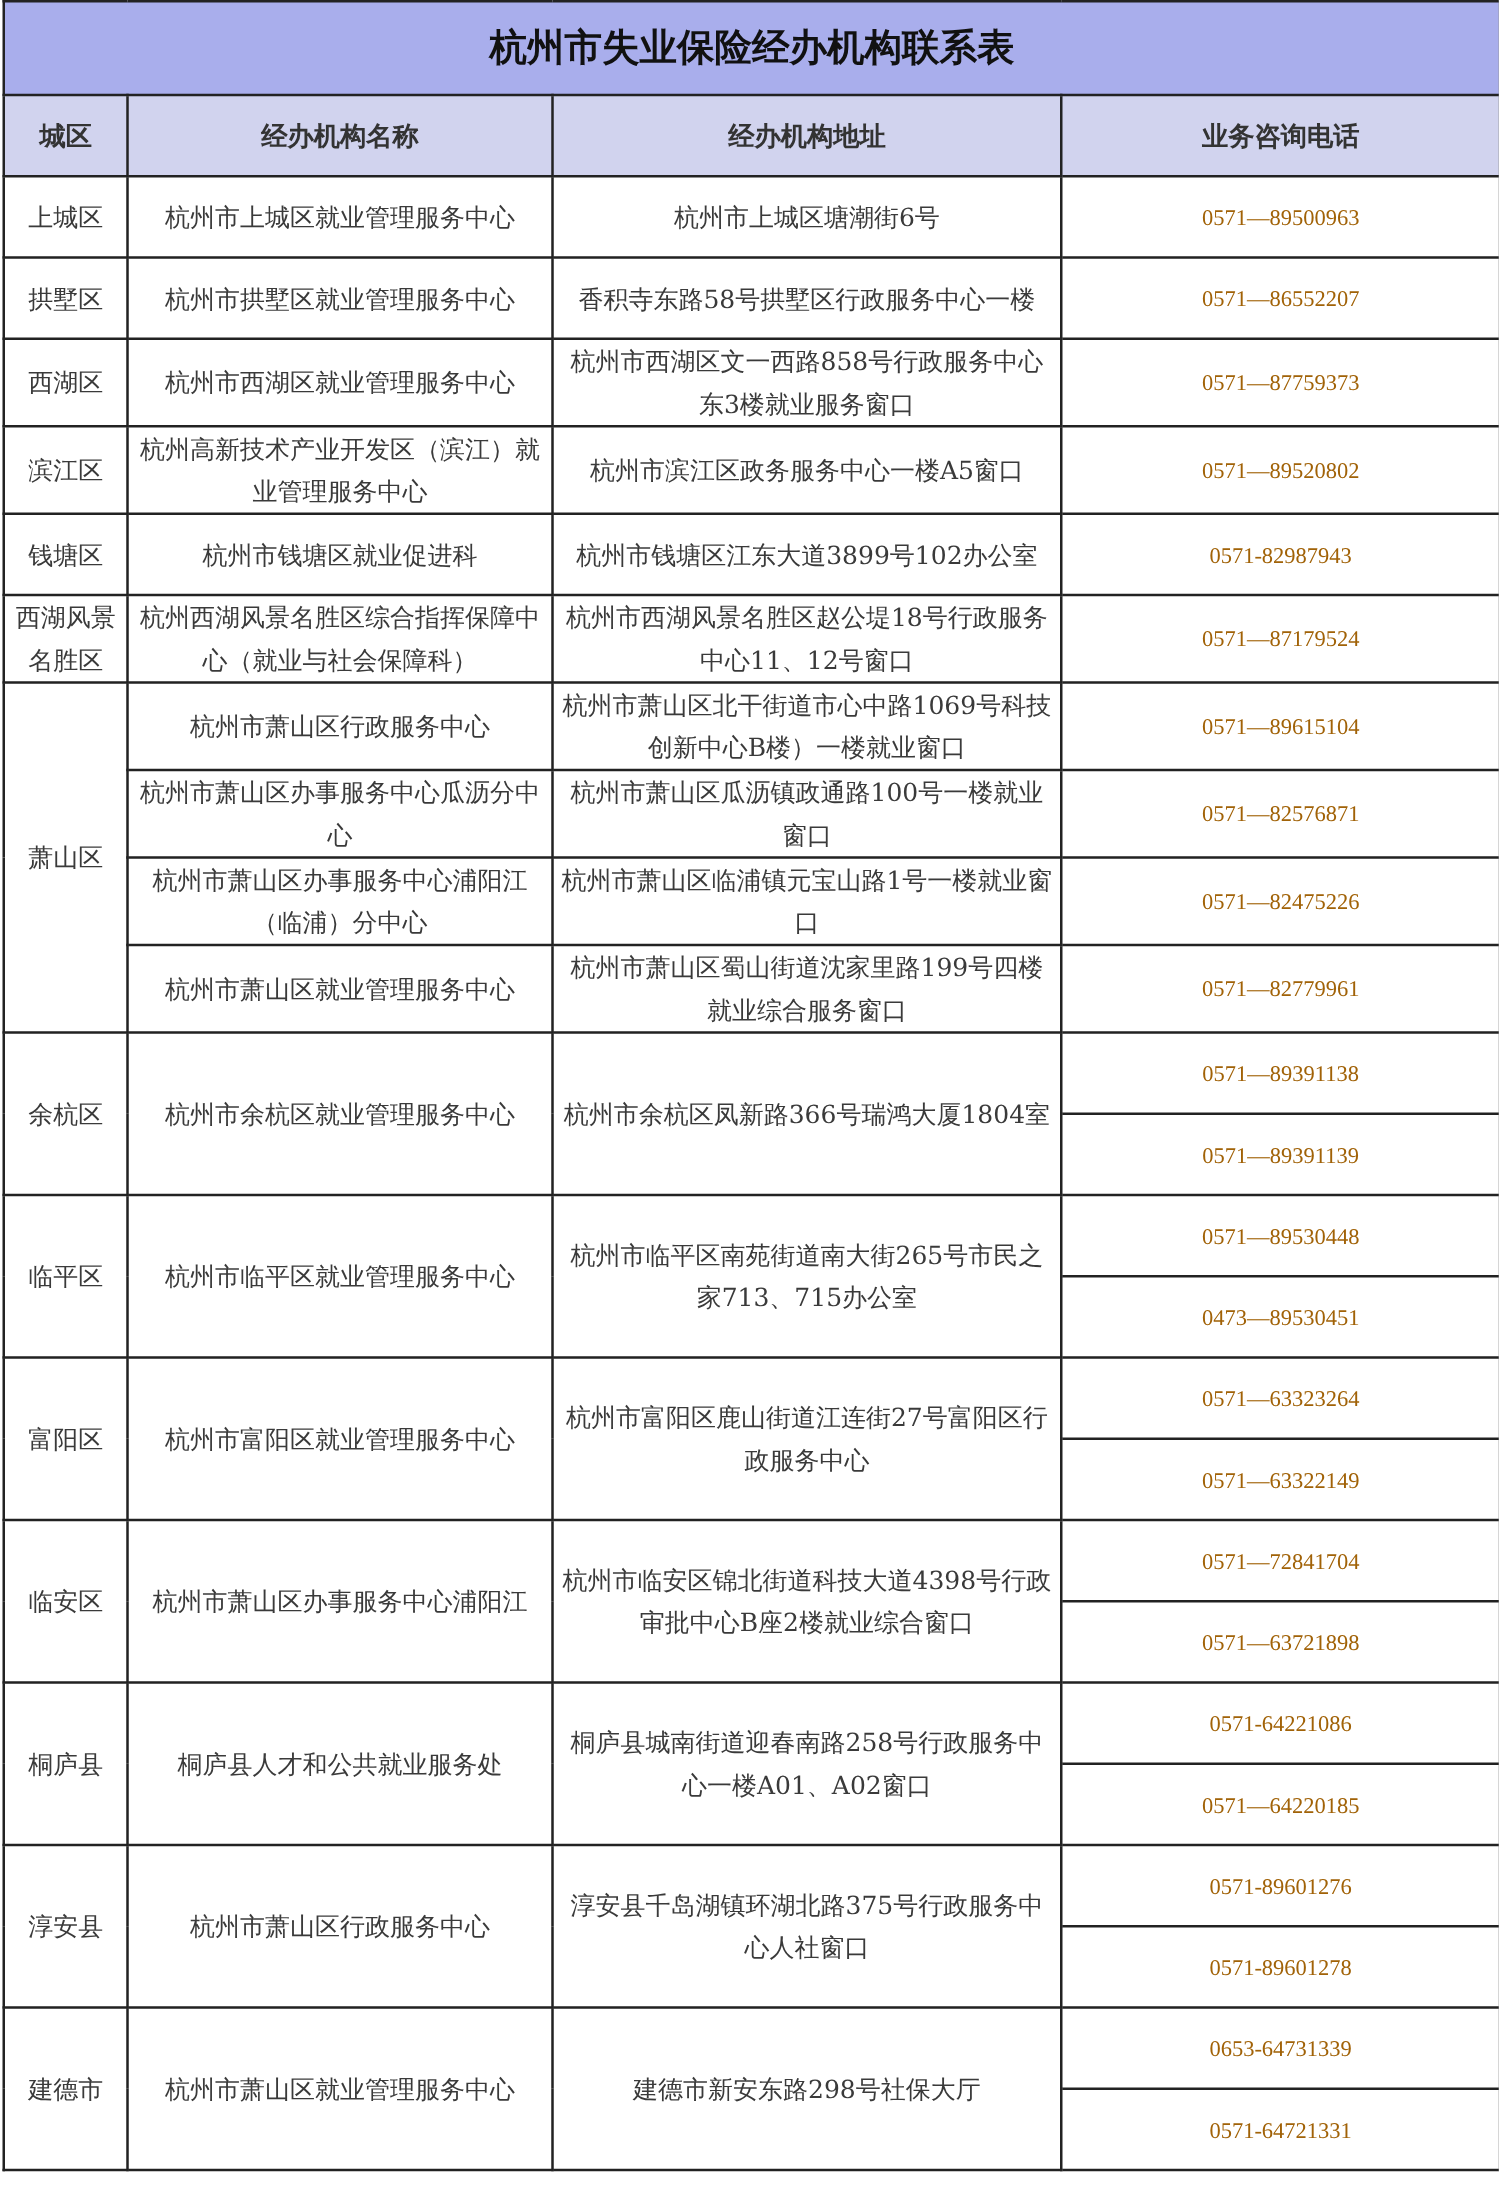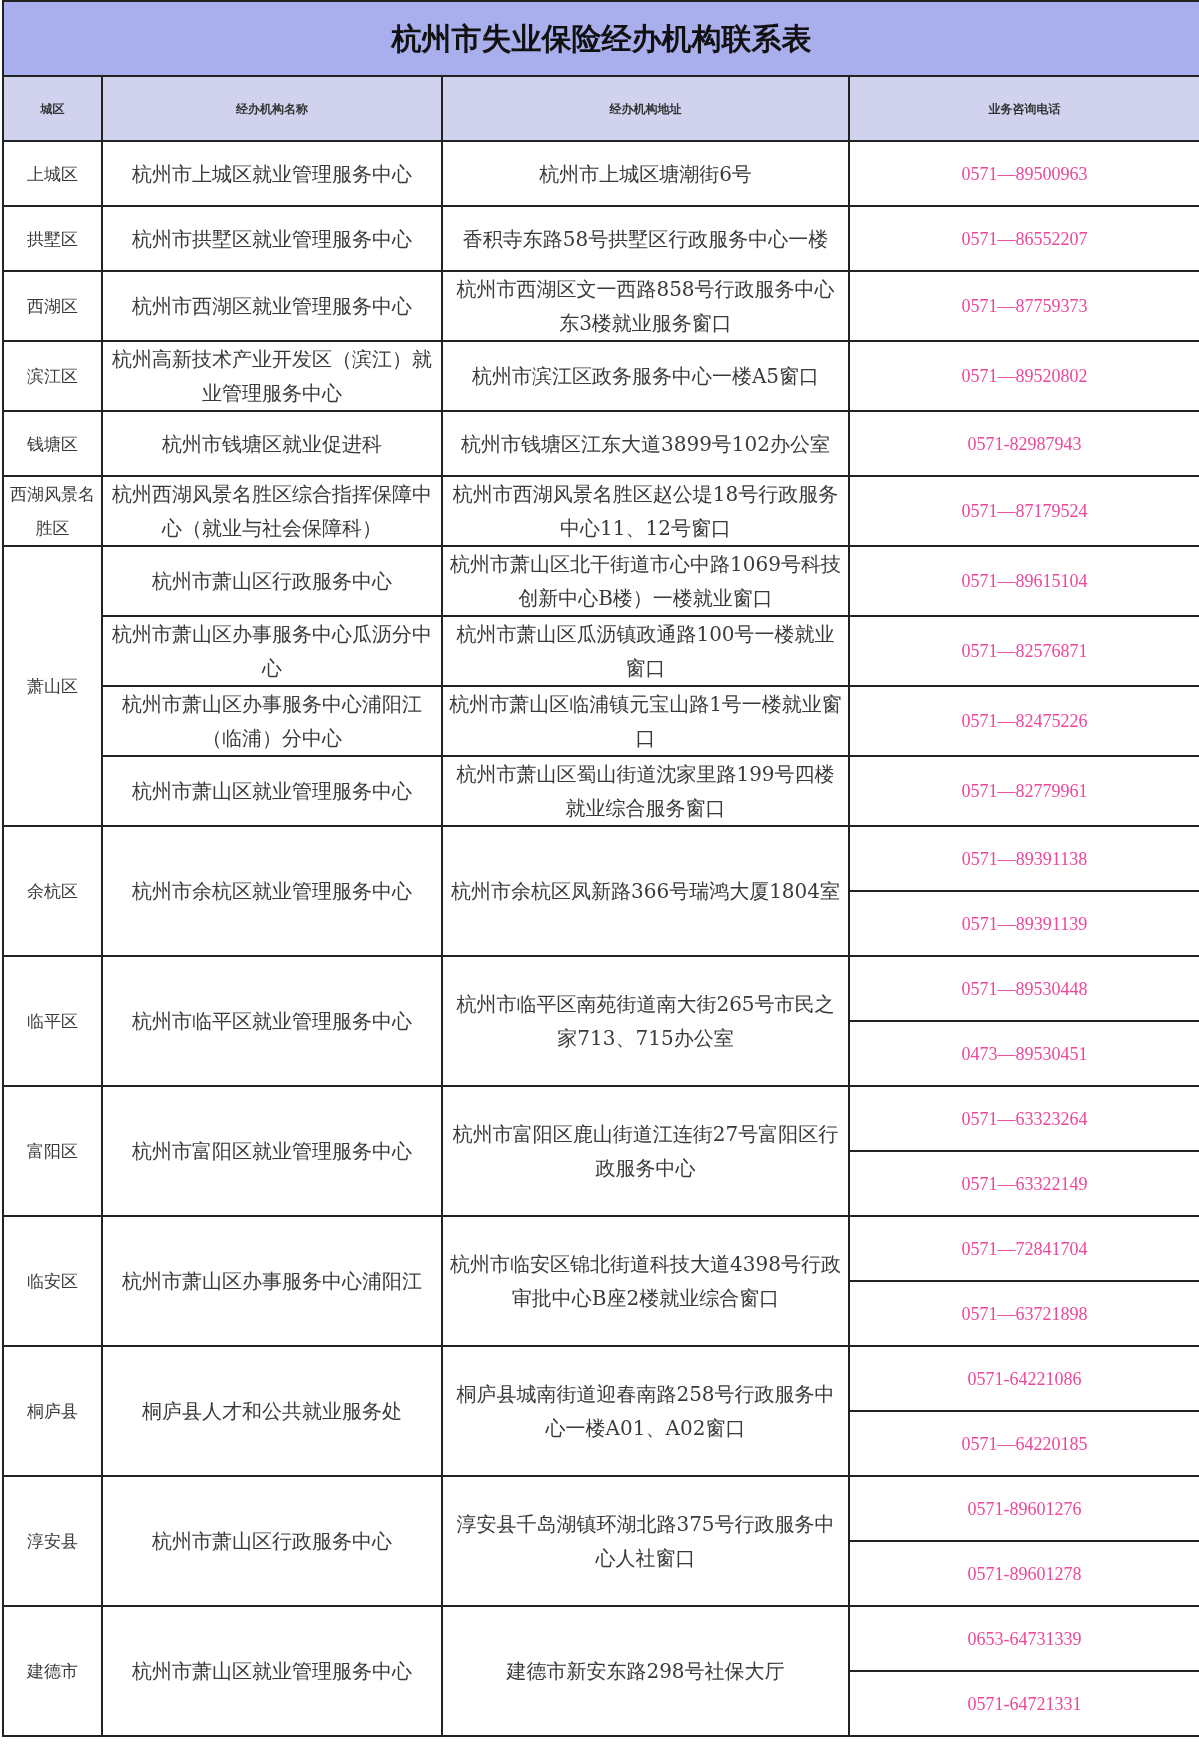--- a/index.html
+++ b/index.html
@@ -1,23 +1,23 @@
 <!DOCTYPE html>
 <html><head>
 <meta charset="utf-8">
 <style>
   html, body { margin: 0; padding: 0; background: #ffffff; }
   body { width: 1199px; height: 1752px; overflow: hidden; font-family: "DejaVu Serif", "Liberation Serif", serif; color: #333; }
   table.main { border-collapse: collapse; width: 1197px; table-layout: fixed; margin-left: 2px; }
   table.main td, table.main th { border: 2px solid #222; text-align: center; vertical-align: middle; padding: 0 6px; line-height: 34px; }
   .title-row td { background: #a9aeec; height: 73px; font-size: 30px; font-weight: bold; color: #111; padding: 0; }
-  .head-row th { background: #d1d3ee; height: 63px; font-size: 12px; font-weight: bold; color: #333; font-family: "DejaVu Sans", "Liberation Sans", sans-serif; }
+  .head-row th { background: #d1d3ee; height: 63px; font-size: 21px; font-weight: bold; color: #333; font-family: "DejaVu Sans", "Liberation Sans", sans-serif; }
   td.c { font-size: 20px; color: #3a3a3a; }
-  td.district { font-size: 17px; padding: 0 2px; line-height: 32px; }
-  td.phone { font-size: 18px; font-family: "Liberation Serif", serif; color: #ec4899; }
+  td.district { font-size: 20px; padding: 0 2px; line-height: 32px; }
+  td.phone { font-size: 18px; font-family: "Liberation Serif", serif; color: #a16207; }
   tr.u td { height: 63px; }
 </style>
 </head>
 <body>
 
 <table class="main">
   <colgroup>
     <col style="width:99px">
     <col style="width:340px">
     <col style="width:407px">

